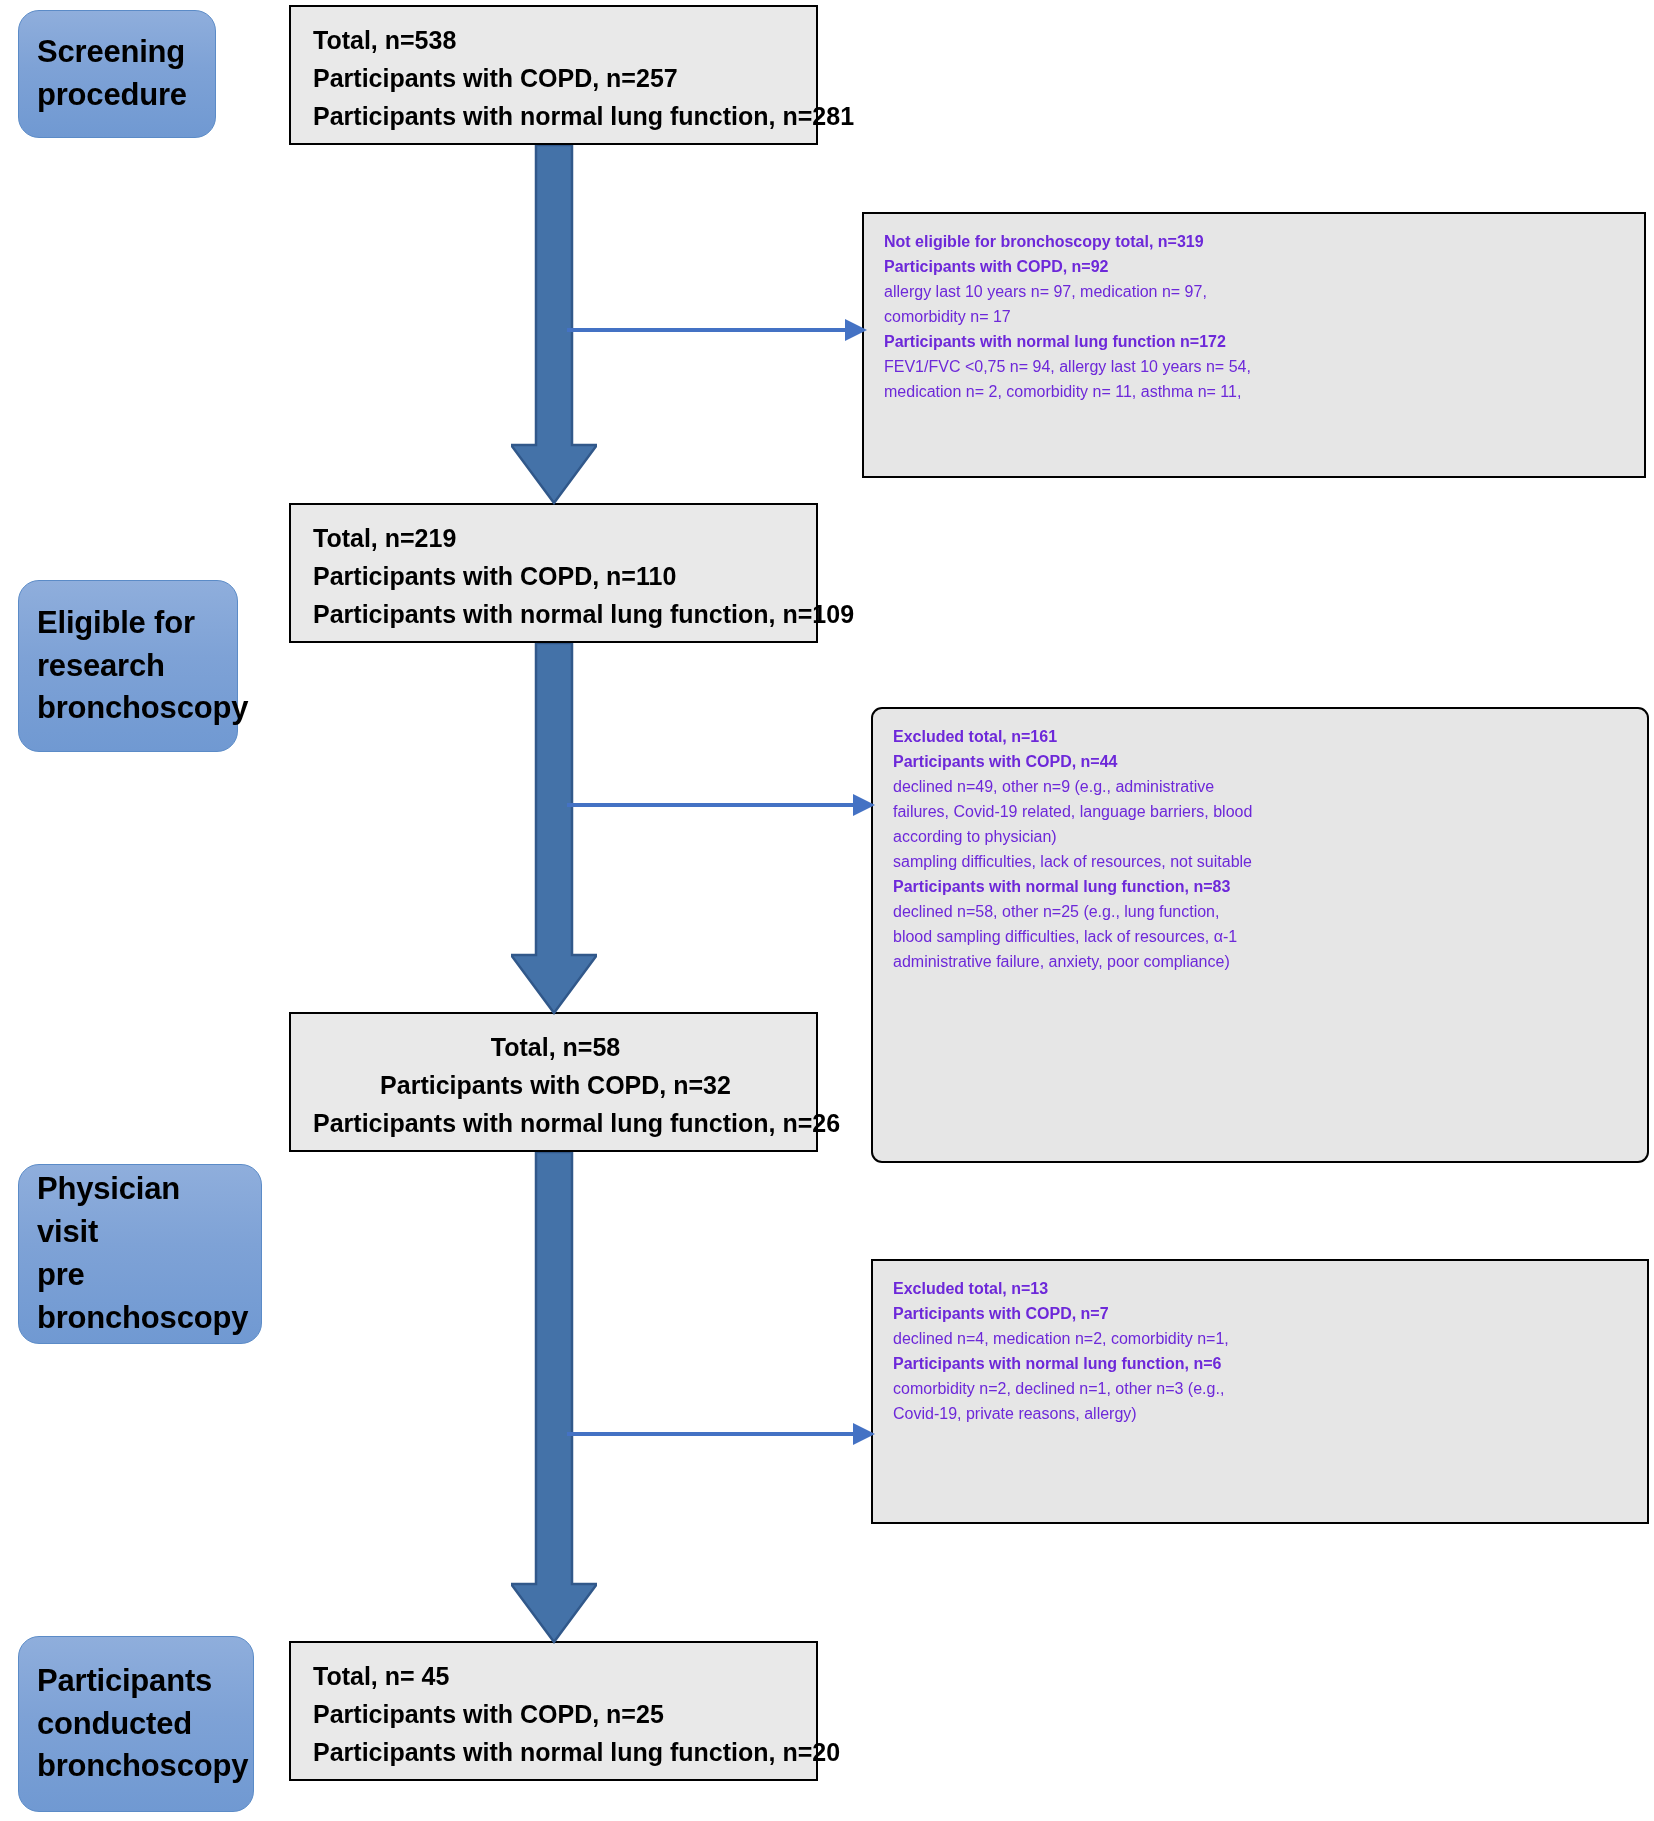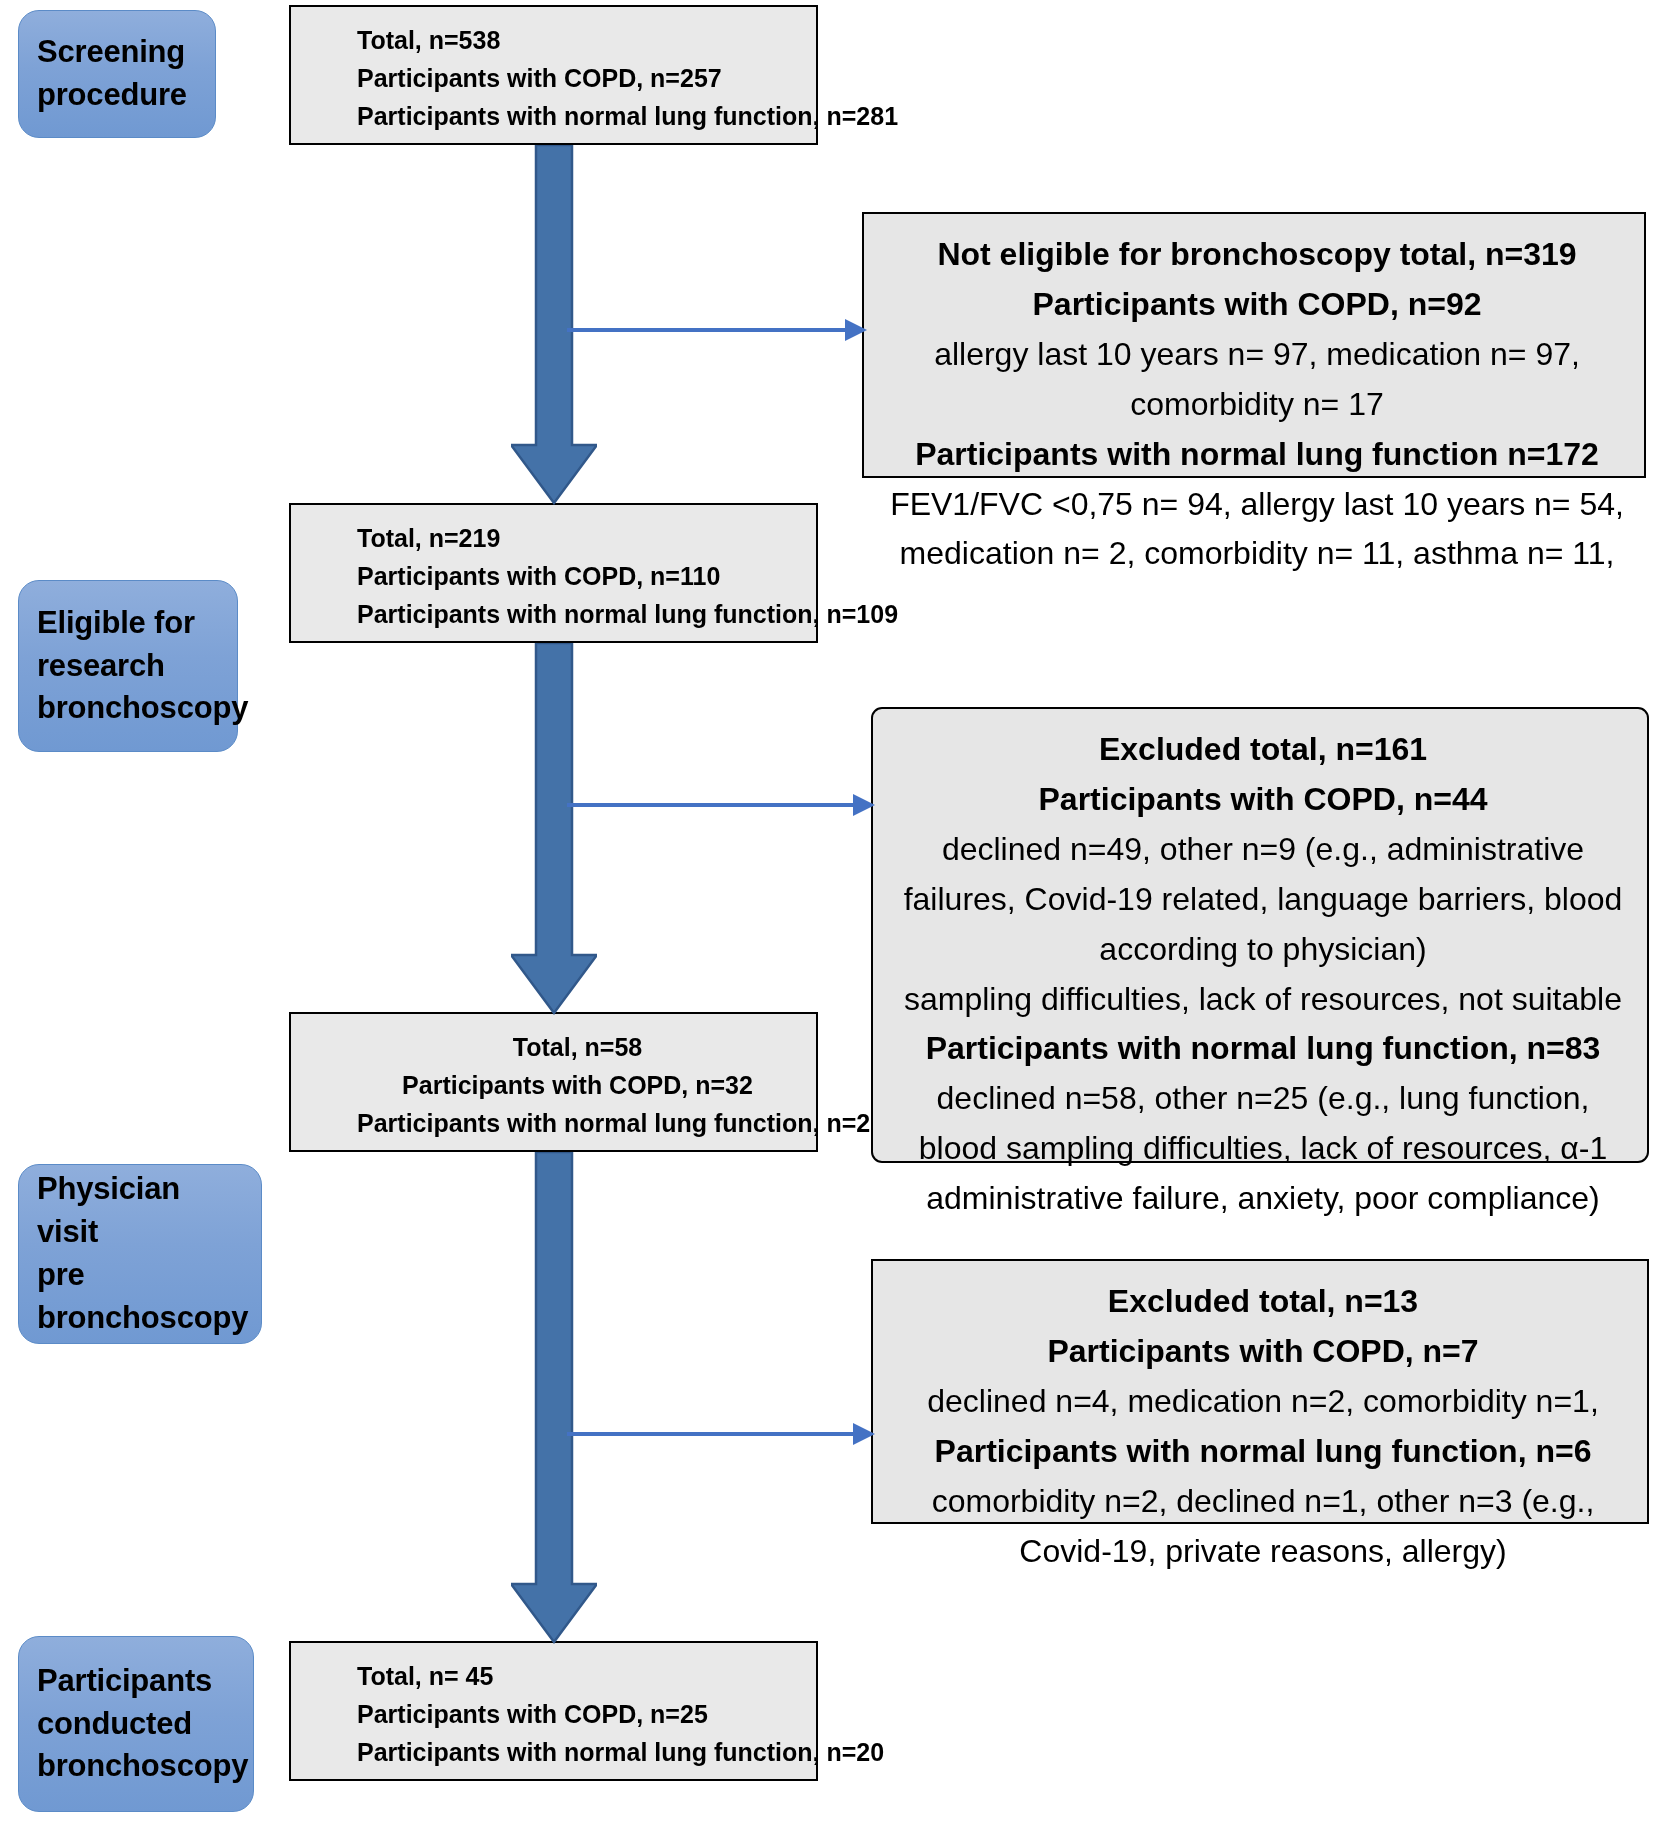--- a/index.html
+++ b/index.html
@@ -35,32 +35,31 @@
   
   .flow-box {
     position: absolute;
     background: #E9E9E9;
     border: 2.5px solid #000000;
     padding: 14px 18px 12px 22px;
     font-size: 25px;
     line-height: 1.52;
     color: #000;
   }
-  .flow-box .ln { white-space: nowrap; font-weight: bold; margin-left: 44px; }
+  .flow-box .ln { white-space: nowrap; font-weight: bold; }
 
   
   .side-box {
     position: absolute;
     background: #E6E6E6;
     border: 2.5px solid #000000;
     padding: 16px 14px 14px 20px;
-    font-size: 32px;
+    font-size: 16px;
     line-height: 1.56;
-    color: #000000;
-    text-align: center;
+    color: #6d28d9;
   }
   .side-box .b { font-weight: bold; }
   .side-box .r { font-weight: normal; }
 
   
   .down-arrow { position: absolute; }
   .down-arrow svg { display: block; }
 
   
   .side-arrow { position: absolute; }

